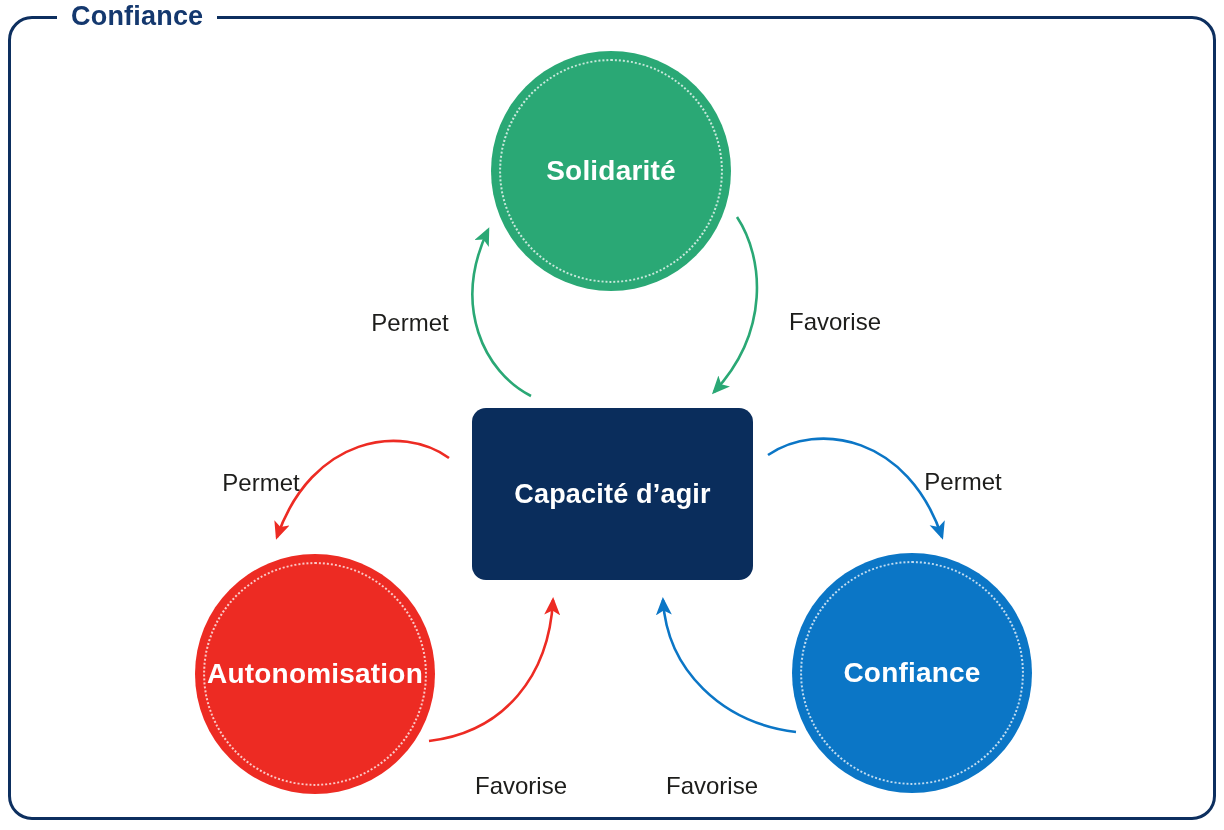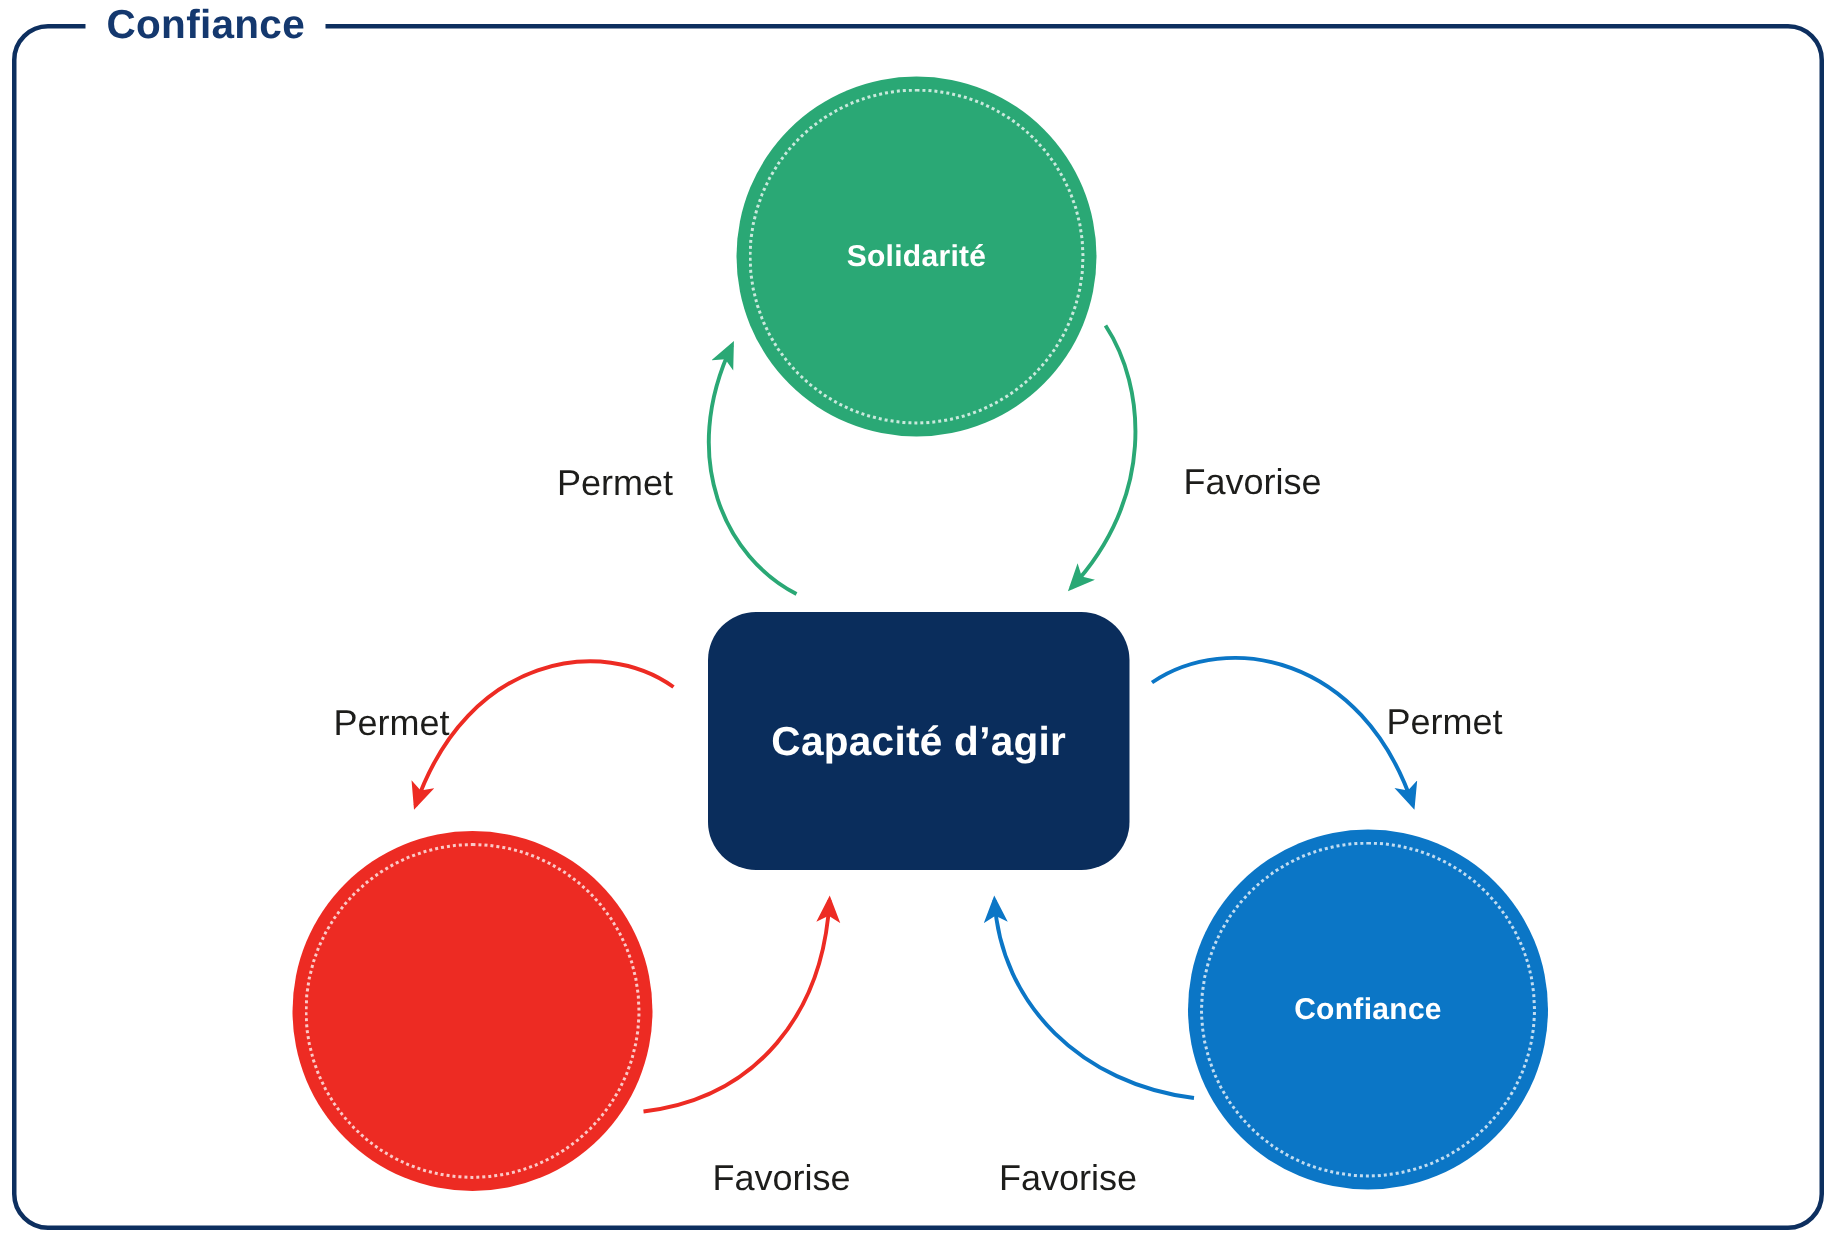--- a/index.html
+++ b/index.html
@@ -48,34 +48,34 @@
     position: absolute;
     left: 8px; top: 8px; right: 8px; bottom: 8px;
     border: 2px dotted rgba(255,255,255,0.75);
     border-radius: 50%;
     pointer-events: none;
   }
   .node .node-label {
     position: relative;
     color: #ffffff;
     font-weight: bold;
-    font-size: 20px;
+    font-size: 28px;
     letter-spacing: 0.2px;
   }
   .node-green { left: 491px; top: 51px;  background: #2aa875; }
   .node-red   { left: 195px; top: 554px; background: #ed2b23; }
   .node-blue  { left: 792px; top: 553px; background: #0b76c6; }
 
   
   .center-box {
     position: absolute;
     left: 472px; top: 408px;
     width: 281px; height: 172px;
     background: #0a2d5c;
-    border-radius: 32px;
+    border-radius: 14px;
     display: flex; align-items: center; justify-content: center;
     z-index: 2;
   }
   .center-box .box-label {
     color: #ffffff;
     font-weight: bold;
     font-size: 27px;
     letter-spacing: 0.2px;
   }
 
@@ -126,20 +126,21 @@
     <path d="M 796 732 C 722 723, 667 670, 663 600" stroke="#0b76c6" stroke-width="2.6" marker-end="url(#head-blue)"></path>
   </svg>
 
   <div class="node node-green">
     <div class="dotted"></div>
     <span class="node-label">Solidarité</span>
   </div>
 
   <div class="node node-red">
     <div class="dotted"></div>
+    <span class="node-label">Autonomisation</span>
   </div>
 
   <div class="node node-blue">
     <div class="dotted"></div>
     <span class="node-label">Confiance</span>
   </div>
 
   <div class="center-box">
     <span class="box-label">Capacité d’agir</span>
   </div>

